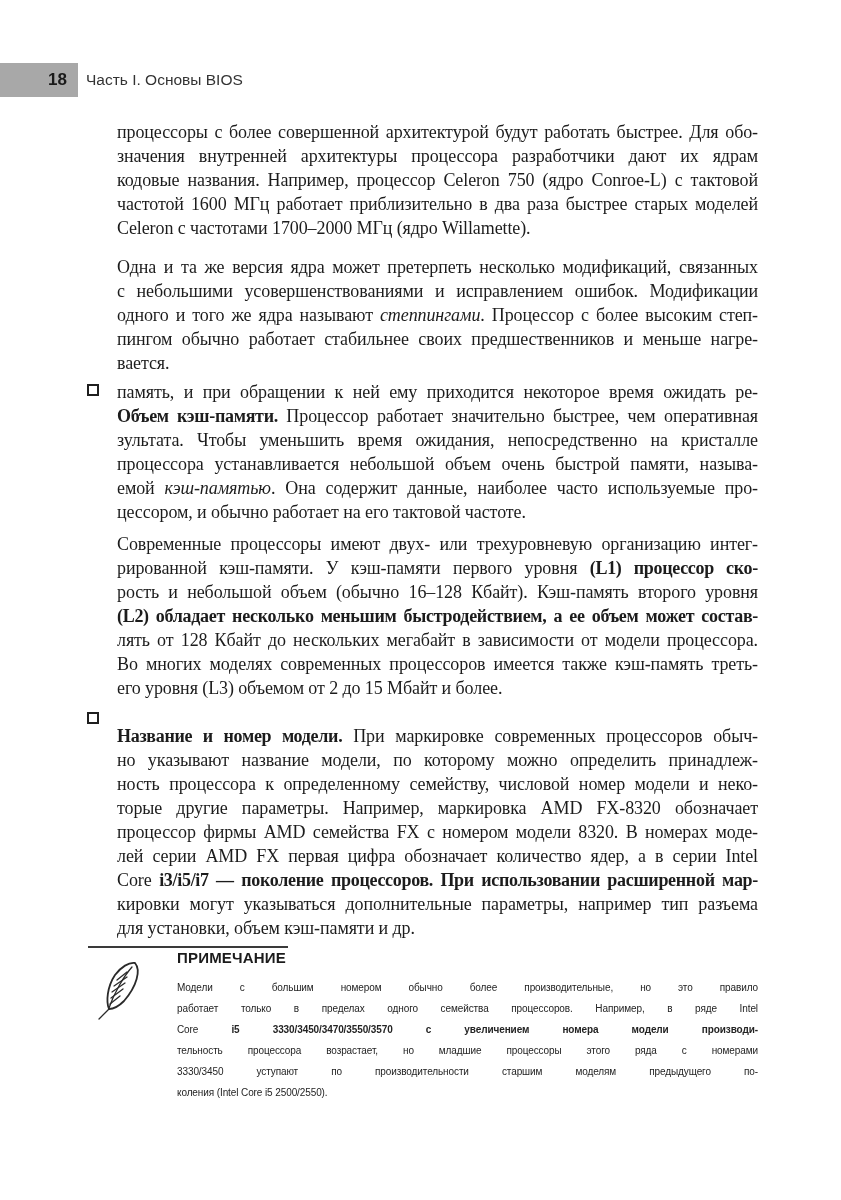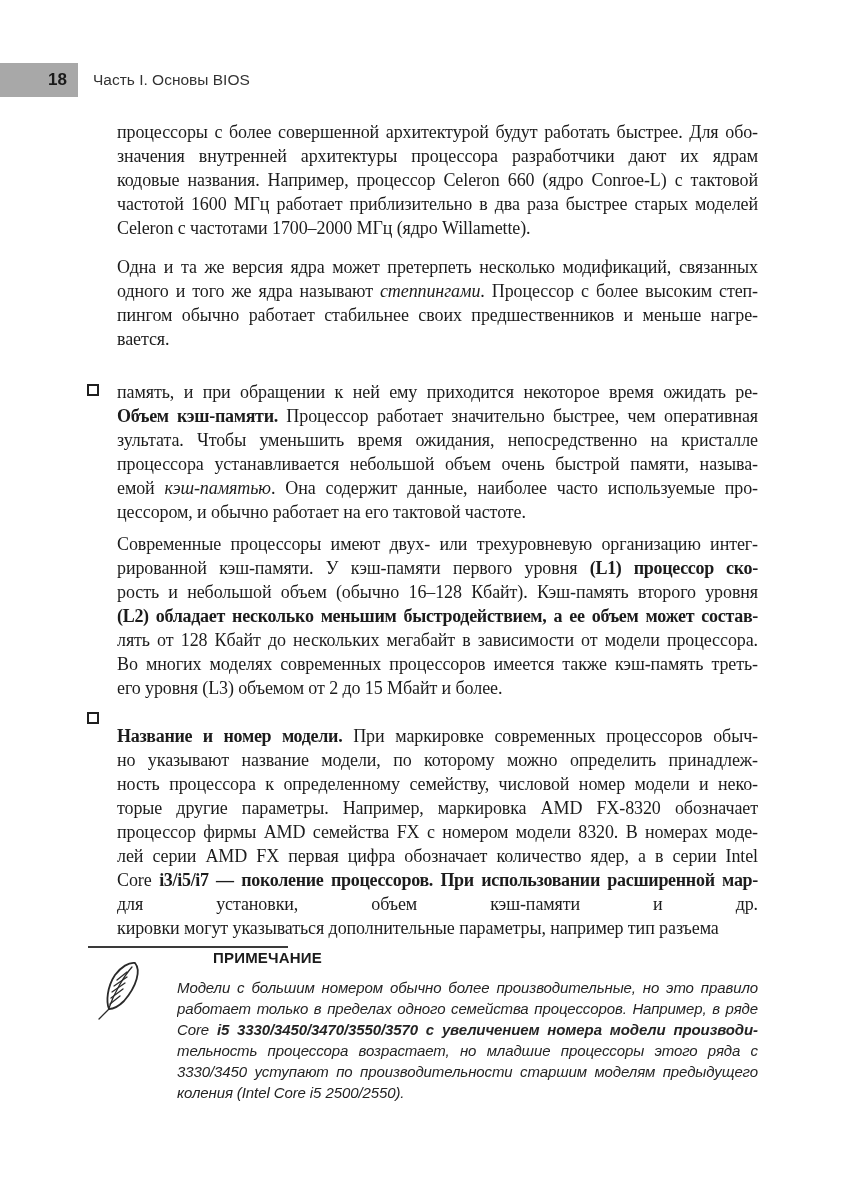--- a/index.html
+++ b/index.html
@@ -26,21 +26,21 @@
     left:0;top:63px;width:78px;height:34px;
     background:var(--header-bar);
     display:flex;align-items:center;justify-content:flex-end;
     padding-right:11px;
   }
   .page-number{
     font-family:"Liberation Sans", sans-serif;
     font-size:17px;font-weight:bold;color:#1a1a1a;
   }
   .header-title{
-    left:93px;top:63px;height:34px;line-height:34px;
+    left:86px;top:63px;height:34px;line-height:34px;
     font-family:"Liberation Sans", sans-serif;
     font-size:15.5px;color:#333333;
   }
 
   
   .lines .line{
     text-align:justify;
     text-align-last:justify;
     overflow:hidden;
     white-space:normal;
@@ -60,52 +60,51 @@
     display:inline-block;
   }
 
   
   .note-rule{left:88px;top:946px;width:200px;height:2.4px;background:var(--rule);}
   .note-heading{
     left:177px;top:949px;
     font-family:"Liberation Sans", sans-serif;
     font-size:15px;font-weight:bold;color:#1b1b1b;
     letter-spacing:0.2px;
-    margin-left:36px;
   }
   .note-text{left:177px;top:977px;width:581px;}
   .note-text .line{
     font-family:"Liberation Sans", sans-serif;
-    font-size:15px;line-height:21px;height:21px;
+    font-size:10px;line-height:21px;height:21px;
     letter-spacing:-0.1px;
     color:var(--note-text);
-    font-style:italic;
   }
   .quill{left:94px;top:960px;}
 </style>
 </head>
 <body>
 
 <div class="page">
 
   <div class="abs header-bar">
     <span class="page-number">18</span>
   </div>
   <div class="abs header-title">Часть I. Основы BIOS</div>
 
   <div class="abs serif lines" style="left:117px;top:120px;">
       <div class="line">процессоры с более совершенной архитектурой будут работать быстрее. Для обо-</div>
       <div class="line">значения внутренней архитектуры процессора разработчики дают их ядрам</div>
-      <div class="line">кодовые названия. Например, процессор Celeron 660 (ядро Conroe-L) с тактовой</div>
+      <div class="line">кодовые названия. Например, процессор Celeron 750 (ядро Conroe-L) с тактовой</div>
       <div class="line">частотой 1600 МГц работает приблизительно в два раза быстрее старых моделей</div>
       <div class="line">Celeron с частотами 1700–2000 МГц (ядро Willamette).</div>
     </div>
 
   <div class="abs serif lines" style="left:117px;top:255px;">
       <div class="line">Одна и та же версия ядра может претерпеть несколько модификаций, связанных</div>
+      <div class="line">с небольшими усовершенствованиями и исправлением ошибок. Модификации</div>
       <div class="line">одного и того же ядра называют <i>степпингами</i>. Процессор с более высоким степ-</div>
       <div class="line">пингом обычно работает стабильнее своих предшественников и меньше нагре-</div>
       <div class="line">вается.</div>
     </div>
 
   <span class="abs bullet-marker" style="left:87px;top:384px;"></span>
   <div class="abs serif lines" style="left:117px;top:380px;">
       <div class="line">память, и при обращении к ней ему приходится некоторое время ожидать ре-</div>
       <div class="line"><b>Объем кэш-памяти.</b> Процессор работает значительно быстрее, чем оперативная</div>
       <div class="line">зультата. Чтобы уменьшить время ожидания, непосредственно на кристалле</div>
@@ -125,22 +124,22 @@
 
   <span class="abs bullet-marker" style="left:87px;top:712px;"></span>
   <div class="abs serif lines" style="left:117px;top:724px;">
       <div class="line"><b>Название и номер модели.</b> При маркировке современных процессоров обыч-</div>
       <div class="line">но указывают название модели, по которому можно определить принадлеж-</div>
       <div class="line">ность процессора к определенному семейству, числовой номер модели и неко-</div>
       <div class="line">торые другие параметры. Например, маркировка AMD FX-8320 обозначает</div>
       <div class="line">процессор фирмы AMD семейства FX с номером модели 8320. В номерах моде-</div>
       <div class="line">лей серии AMD FX первая цифра обозначает количество ядер, а в серии Intel</div>
       <div class="line">Core <b>i3/i5/i7 — поколение процессоров. При использовании расширенной мар-</b></div>
+      <div class="line">кировки могут указываться дополнительные параметры, например тип разъема</div>
       <div class="line">для установки, объем кэш-памяти и др.</div>
-      <div class="line">кировки могут указываться дополнительные параметры, например тип разъема</div>
     </div>
 
   <div class="abs note-rule"></div>
 
   <svg class="abs quill" width="50" height="60" viewBox="0 0 50 60" aria-hidden="true">
     <g fill="#ffffff" stroke="#2a2a2a" stroke-width="1.8" stroke-linecap="round">
       <path d="M41,3 C47,10 43,26 30,41 C25,46 19,49 15,49 C12,42 13,27 21,15 C27,7 35,2 41,3 Z"></path>
     </g>
     <g fill="none" stroke="#2a2a2a" stroke-width="1.3" stroke-linecap="round">
       <path d="M38,7 C30,16 20,33 15,48"></path>

